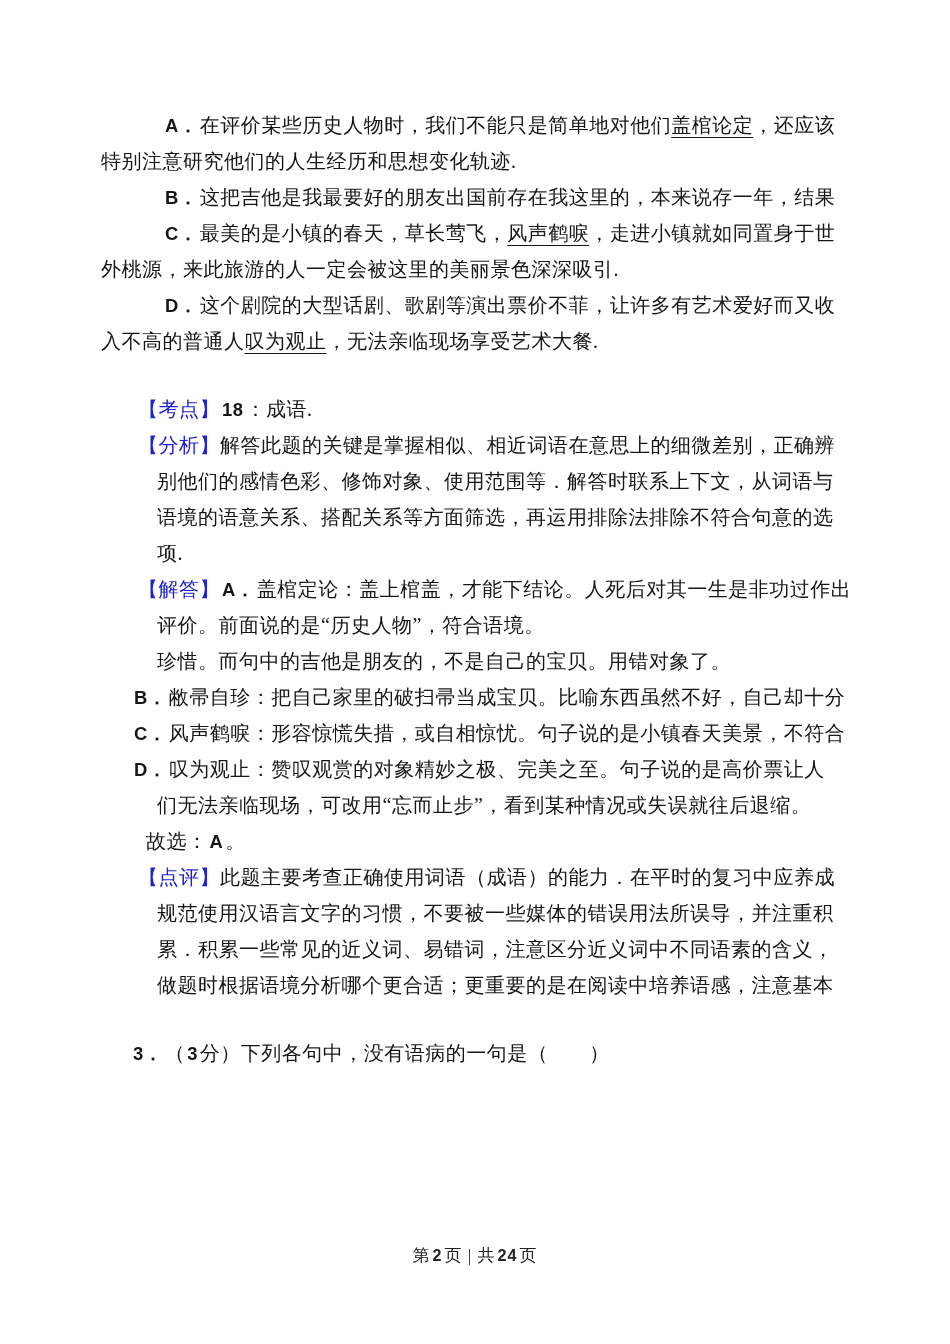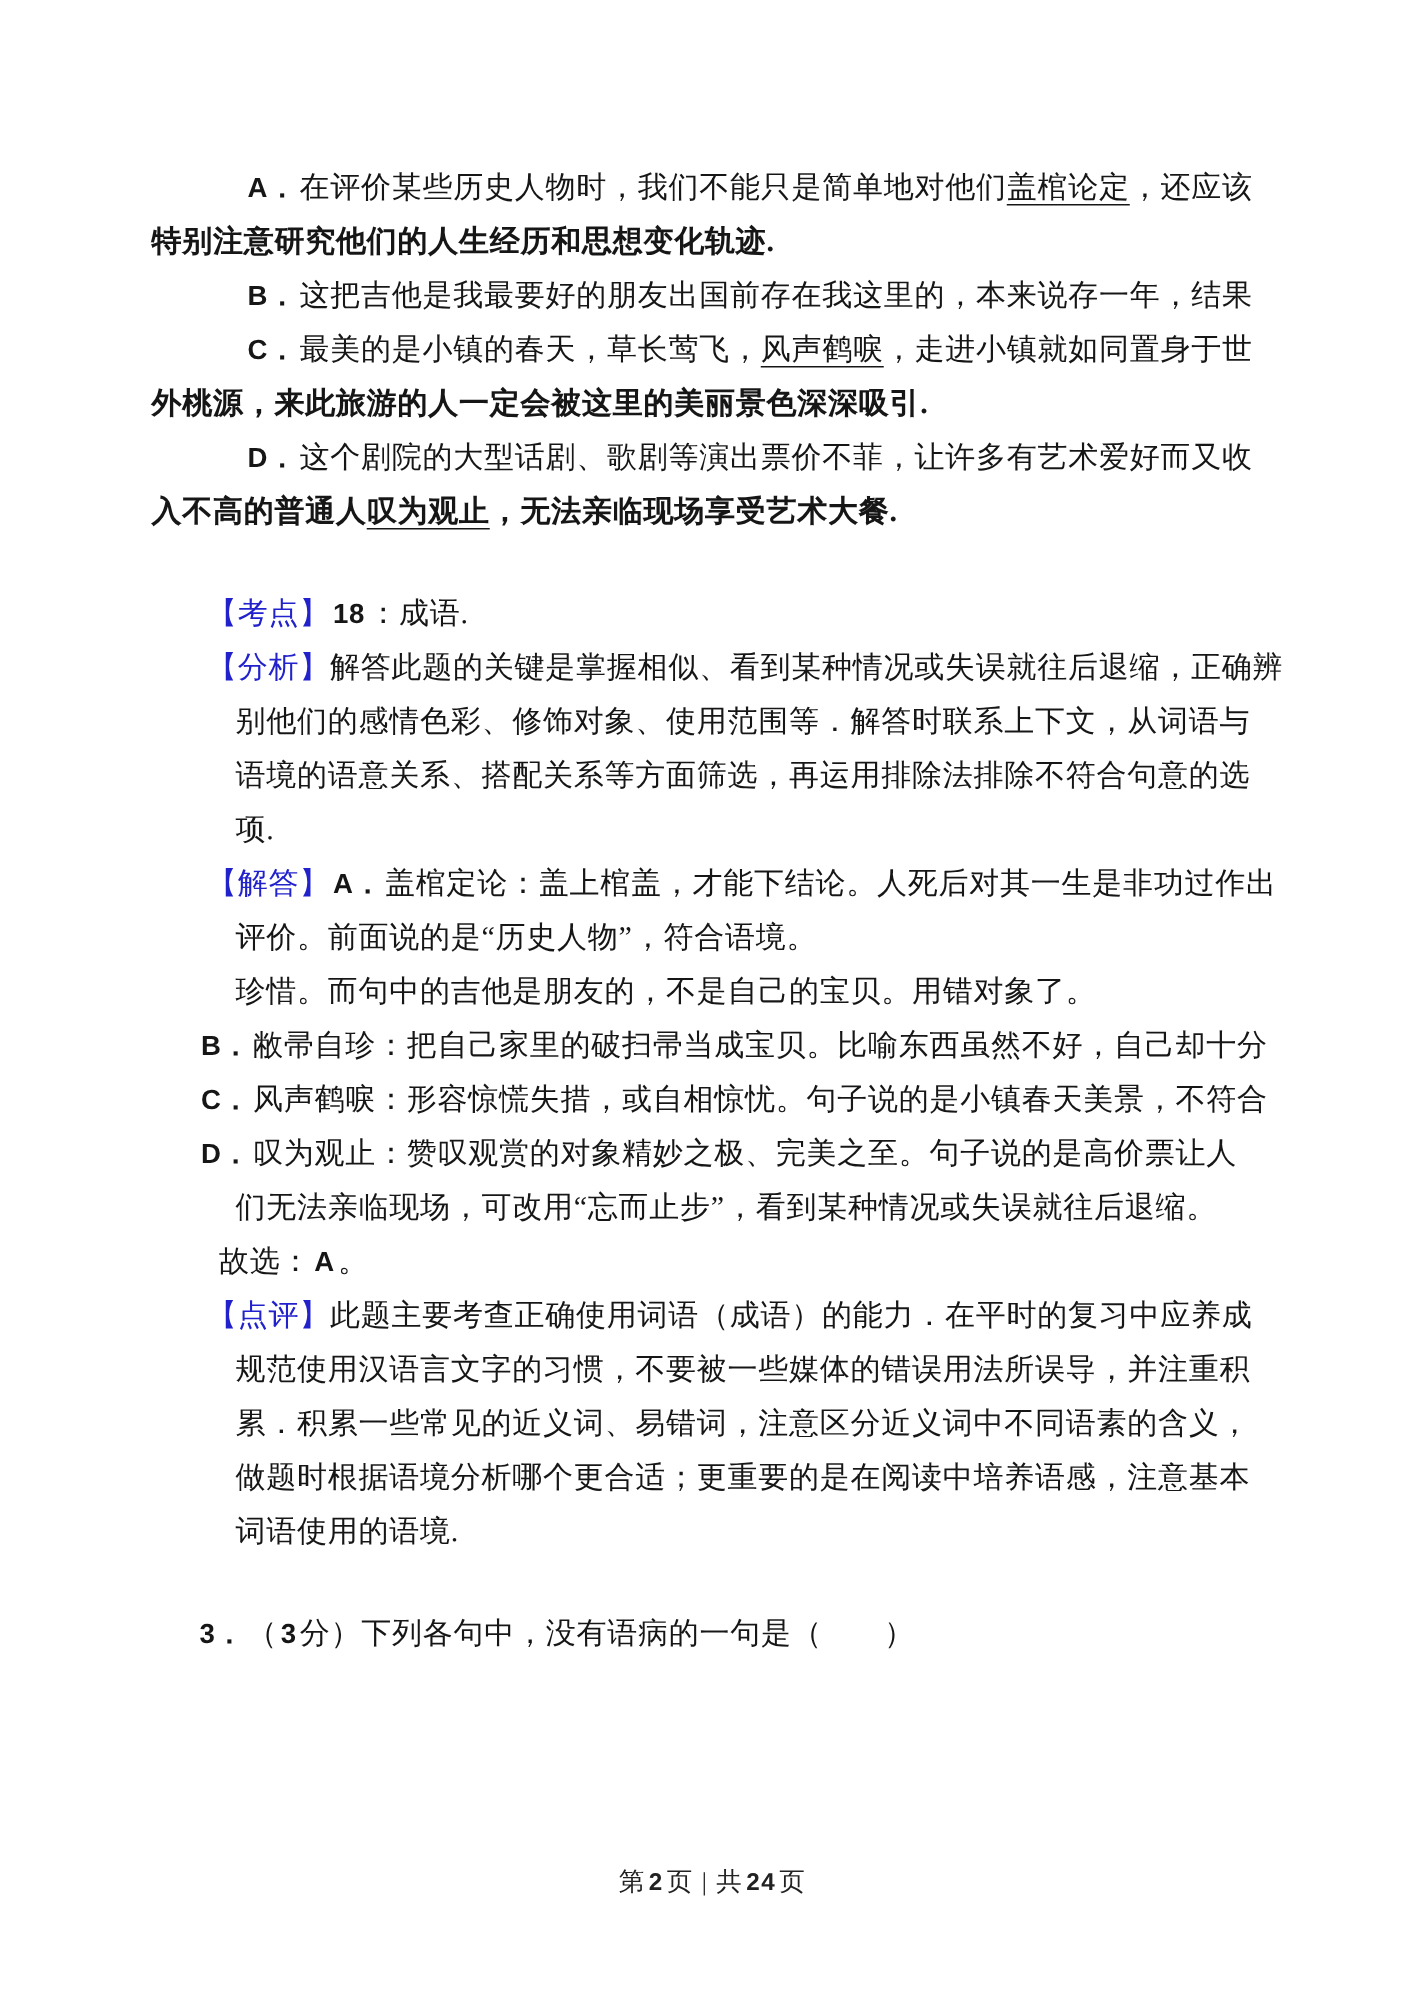--- a/index.html
+++ b/index.html
@@ -23,21 +23,21 @@
     width: 800px;
   }
   .ln {
     font-size: 20px;
     line-height: 36px;
     height: 36px;
     white-space: nowrap;
     letter-spacing: 0.5px;
   }
   .q-first   { padding-left: 62px; }
-  .q-cont    { padding-left: 0; font-weight: bold; }
+  .q-cont    { padding-left: 0; }
   .exp-label { padding-left: 37px; }
   .exp-cont  { padding-left: 56px; }
   .exp-opt   { padding-left: 31px; }
   .exp-choice{ padding-left: 45px; }
   .q3        { padding-left: 30px; }
   .spacer    { height: 32px; }
   .lbl {
     color: var(--label-blue, #2222CC);
   }
   .lat {
@@ -72,34 +72,33 @@
   <div class="flow">
       <div class="ln q-first"><span class="lat">A．</span><span class="">在评价某些历史人物时，我们不能只是简单地对他们</span><span class="und">盖棺论定</span><span class="">，还应该</span></div>
       <div class="ln q-cont"><span class="">特别注意研究他们的人生经历和思想变化轨迹.</span></div>
       <div class="ln q-first"><span class="lat">B．</span><span class="">这把吉他是我最要好的朋友出国前存在我这里的，本来说存一年，结果</span></div>
       <div class="ln q-first"><span class="lat">C．</span><span class="">最美的是小镇的春天，草长莺飞，</span><span class="und">风声鹤唳</span><span class="">，走进小镇就如同置身于世</span></div>
       <div class="ln q-cont"><span class="">外桃源，来此旅游的人一定会被这里的美丽景色深深吸引.</span></div>
       <div class="ln q-first"><span class="lat">D．</span><span class="">这个剧院的大型话剧、歌剧等演出票价不菲，让许多有艺术爱好而又收</span></div>
       <div class="ln q-cont"><span class="">入不高的普通人</span><span class="und">叹为观止</span><span class="">，无法亲临现场享受艺术大餐.</span></div>
       <div class="ln spacer"></div>
       <div class="ln exp-label"><span class="lbl">【考点】</span><span class="lat">18</span><span class="">：成语.</span></div>
-      <div class="ln exp-label"><span class="lbl">【分析】</span><span class="">解答此题的关键是掌握相似、看到某种情况或失误就往后退缩，正确辨</span></div>
+      <div class="ln exp-label"><span class="lbl">【分析】</span><span class="">解答此题的关键是掌握相似、相近词语在意思上的细微差别，正确辨</span></div>
       <div class="ln exp-cont"><span class="">别他们的感情色彩、修饰对象、使用范围等．解答时联系上下文，从词语与</span></div>
       <div class="ln exp-cont"><span class="">语境的语意关系、搭配关系等方面筛选，再运用排除法排除不符合句意的选</span></div>
       <div class="ln exp-cont"><span class="">项.</span></div>
       <div class="ln exp-label"><span class="lbl">【解答】</span><span class="lat">A．</span><span class="">盖棺定论：盖上棺盖，才能下结论。人死后对其一生是非功过作出</span></div>
       <div class="ln exp-cont"><span class="">评价。前面说的是“历史人物”，符合语境。</span></div>
       <div class="ln exp-cont"><span class="">珍惜。而句中的吉他是朋友的，不是自己的宝贝。用错对象了。</span></div>
       <div class="ln exp-opt"><span class="lat">B．</span><span class="">敝帚自珍：把自己家里的破扫帚当成宝贝。比喻东西虽然不好，自己却十分</span></div>
       <div class="ln exp-opt"><span class="lat">C．</span><span class="">风声鹤唳：形容惊慌失措，或自相惊忧。句子说的是小镇春天美景，不符合</span></div>
       <div class="ln exp-opt"><span class="lat">D．</span><span class="">叹为观止：赞叹观赏的对象精妙之极、完美之至。句子说的是高价票让人</span></div>
       <div class="ln exp-cont"><span class="">们无法亲临现场，可改用“忘而止步”，看到某种情况或失误就往后退缩。</span></div>
       <div class="ln exp-choice"><span class="">故选：</span><span class="lat">A</span><span class="">。</span></div>
       <div class="ln exp-label"><span class="lbl">【点评】</span><span class="">此题主要考查正确使用词语（成语）的能力．在平时的复习中应养成</span></div>
       <div class="ln exp-cont"><span class="">规范使用汉语言文字的习惯，不要被一些媒体的错误用法所误导，并注重积</span></div>
       <div class="ln exp-cont"><span class="">累．积累一些常见的近义词、易错词，注意区分近义词中不同语素的含义，</span></div>
       <div class="ln exp-cont"><span class="">做题时根据语境分析哪个更合适；更重要的是在阅读中培养语感，注意基本</span></div>
-      <div class="ln exp-cont"><span class="">词语使用的语境.</span></div>
       <div class="ln spacer"></div>
       <div class="ln q3"><span class="lat">3．</span><span class="">（</span><span class="lat">3</span><span class="">分）下列各句中，没有语病的一句是（　　）</span></div>
     </div>
   <div class="footer"><span class="">第</span><span class="lat">2</span><span class="">页 | 共</span><span class="lat">24</span><span class="">页</span></div>
 </div>
 
 </body></html>

